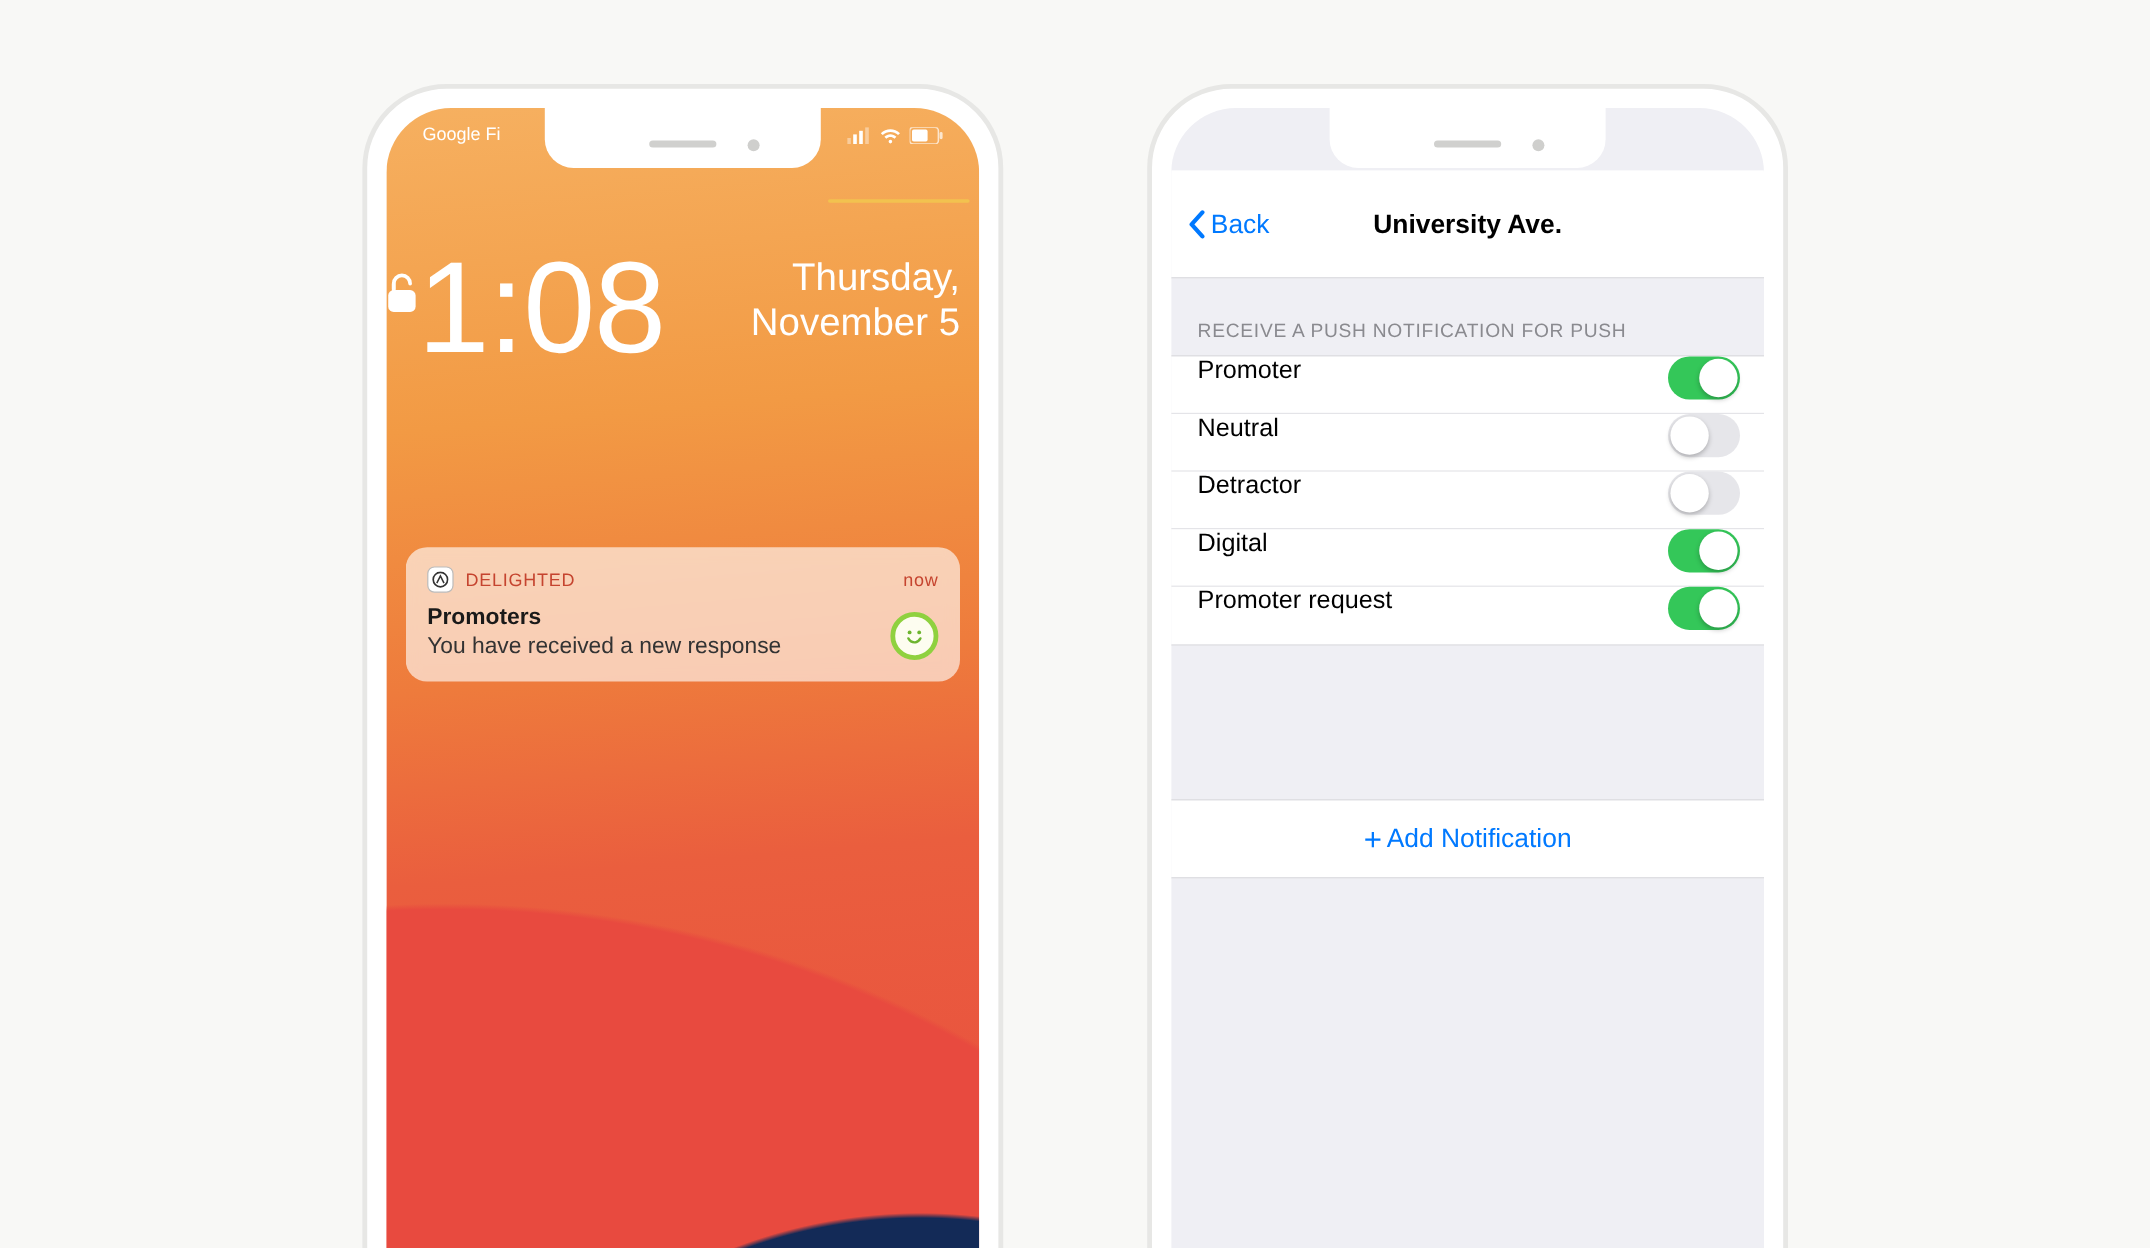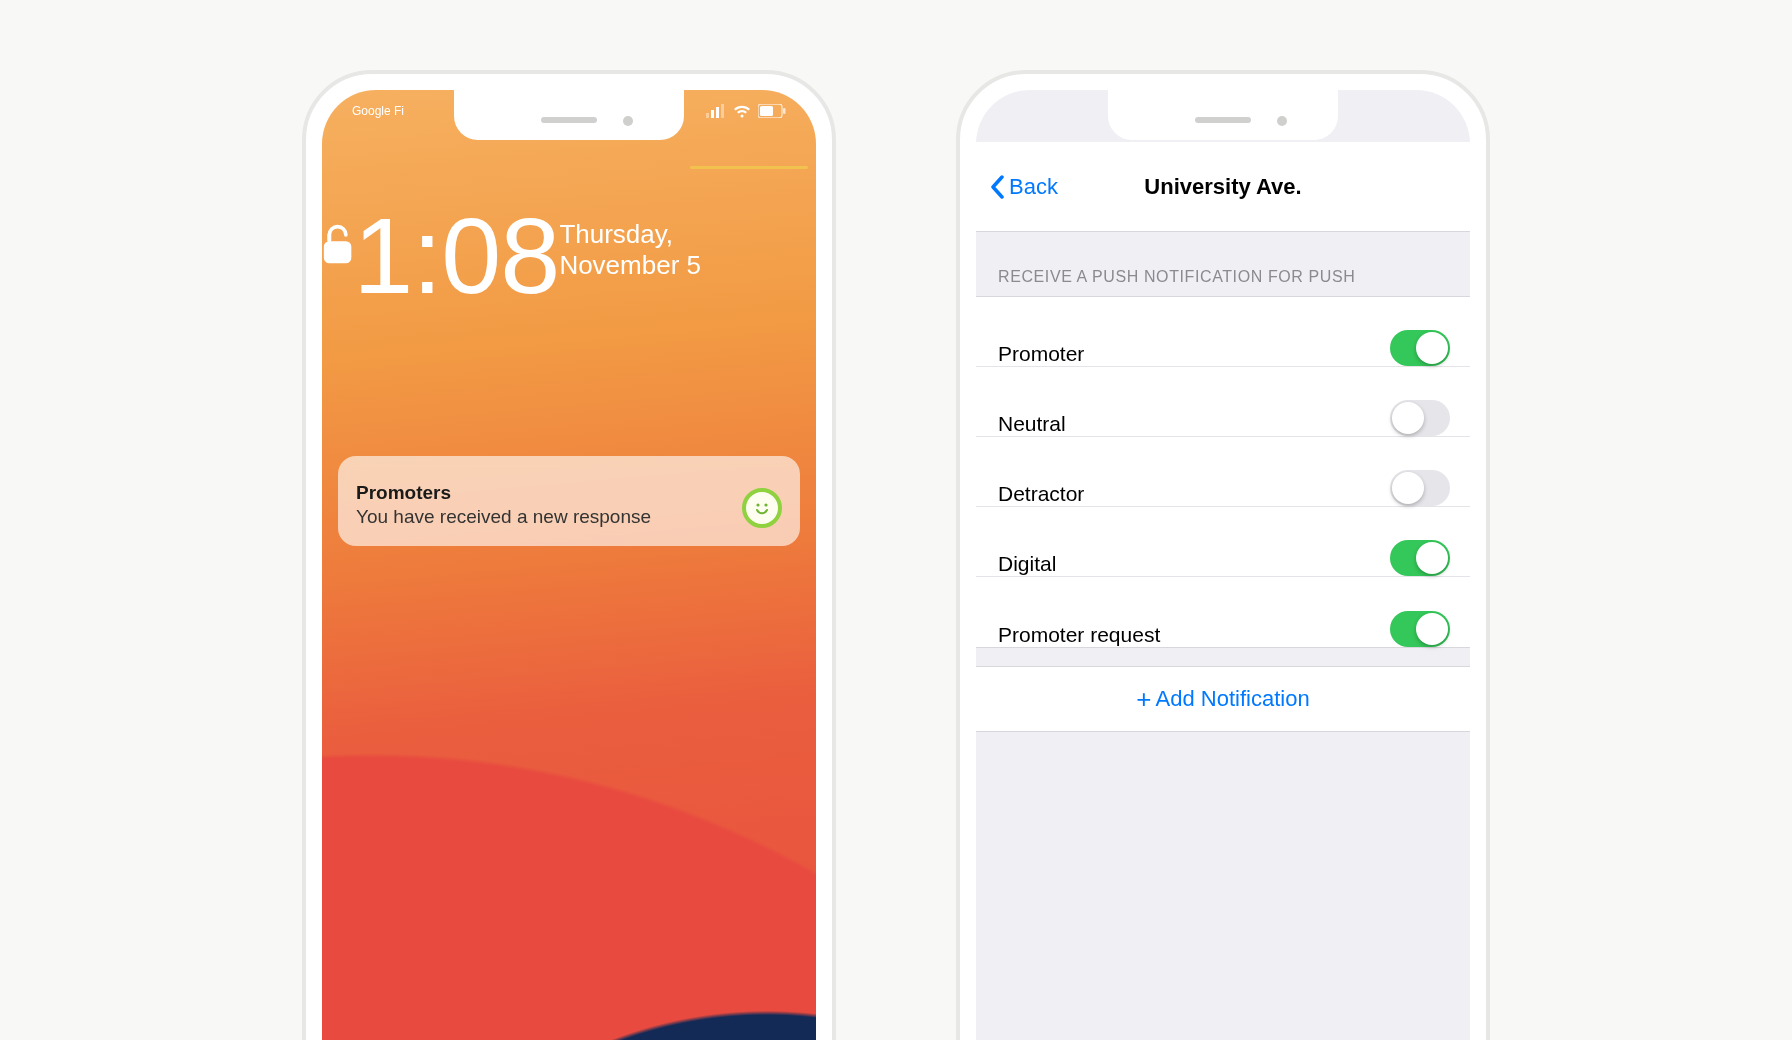--- a/index.html
+++ b/index.html
@@ -77,37 +77,37 @@
     border-radius: 2px;
     z-index: 11;
   }
 
   .status-row {
     position: absolute;
     top: 14px; left: 0; right: 0;
     display: flex; justify-content: space-between;
     padding: 0 30px;
     z-index: 10;
-    font-size: 12px; font-weight: 500;
+    font-size: 15px; font-weight: 500;
   }
   .status-row.light { color: #fff; }
   .status-row.dark  { color: #000; }
   .status-right { display: flex; align-items: center; gap: 6px; }
 
   .lock-center {
     position: absolute; top: 88px; left: 0; right: 16px;
     display: flex; flex-direction: row; align-items: center;
     color: #fff; z-index: 5;
   }
   .lock-time {
     font-size: 108px; font-weight: 300; line-height: 1;
     margin-top: 24px; letter-spacing: -1px;
   }
   .lock-date {
-    font-size: 26px; font-weight: 400; margin-top: 12px;
+    font-size: 32px; font-weight: 400; margin-top: 12px; text-align: right;
   }
 
   .notif-card {
     position: absolute;
     top: 366px; left: 16px; right: 16px;
     background: rgba(255,255,255,0.62);
     backdrop-filter: blur(6px);
     border-radius: 18px;
     padding: 16px 18px 18px;
     z-index: 5;
@@ -161,22 +161,22 @@
   }
 
   .rows {
     position: absolute; top: 206px; left: 0; right: 0;
     background: #fff;
     border-top: 1px solid #d8d8dc;
     border-bottom: 1px solid #d8d8dc;
     z-index: 5;
   }
   .row {
-    height: 70px;
-    display: flex; align-items: flex-end;
+    height: 48px;
+    display: flex; align-items: flex-start;
     padding: 0 20px 0 22px;
     border-bottom: 1px solid #e4e4e8;
     font-size: 21px; color: #000;
   }
   .row:last-child { border-bottom: none; }
   .switch {
     margin-left: auto;
     width: 60px; height: 36px; border-radius: 18px;
     position: relative; cursor: pointer;
     transition: background .15s;
@@ -240,20 +240,30 @@
       <svg width="34" height="46" viewBox="0 0 34 46">
         <rect x="2" y="20" width="30" height="24" rx="6" fill="#fff"></rect>
         <path d="M8 20v-6a9 9 0 0118 0" fill="none" stroke="#fff" stroke-width="4" stroke-linecap="round" transform="translate(0,-1)"></path>
         <path d="M8 20v-7" fill="none" stroke="#fff" stroke-width="4" stroke-linecap="round"></path>
       </svg>
       <div class="lock-time">1:08</div>
       <div class="lock-date">Thursday, November 5</div>
     </div>
 
     <div class="notif-card">
+      <div class="notif-head">
+        <span class="notif-icon">
+          <svg width="14" height="14" viewBox="0 0 14 14">
+              <circle cx="7" cy="7" r="6" fill="none" stroke="#333" stroke-width="1.4"></circle>
+              <path d="M4 10l3-6 3 6" fill="none" stroke="#333" stroke-width="1.3"></path>
+            </svg>
+        </span>
+        <span>DELIGHTED</span>
+        <span class="time">now</span>
+      </div>
       <div class="notif-title">Promoters</div>
       <div class="notif-body">You have received a new response</div>
       <div class="notif-smiley">
         <svg width="22" height="22" viewBox="0 0 22 22">
           <circle cx="7" cy="8" r="1.6" fill="#6db52f"></circle>
           <circle cx="15" cy="8" r="1.6" fill="#6db52f"></circle>
           <path d="M6 13c1.2 2.2 3 3.3 5 3.3s3.8-1.1 5-3.3" fill="none" stroke="#6db52f" stroke-width="2" stroke-linecap="round"></path>
         </svg>
       </div>
     </div>

